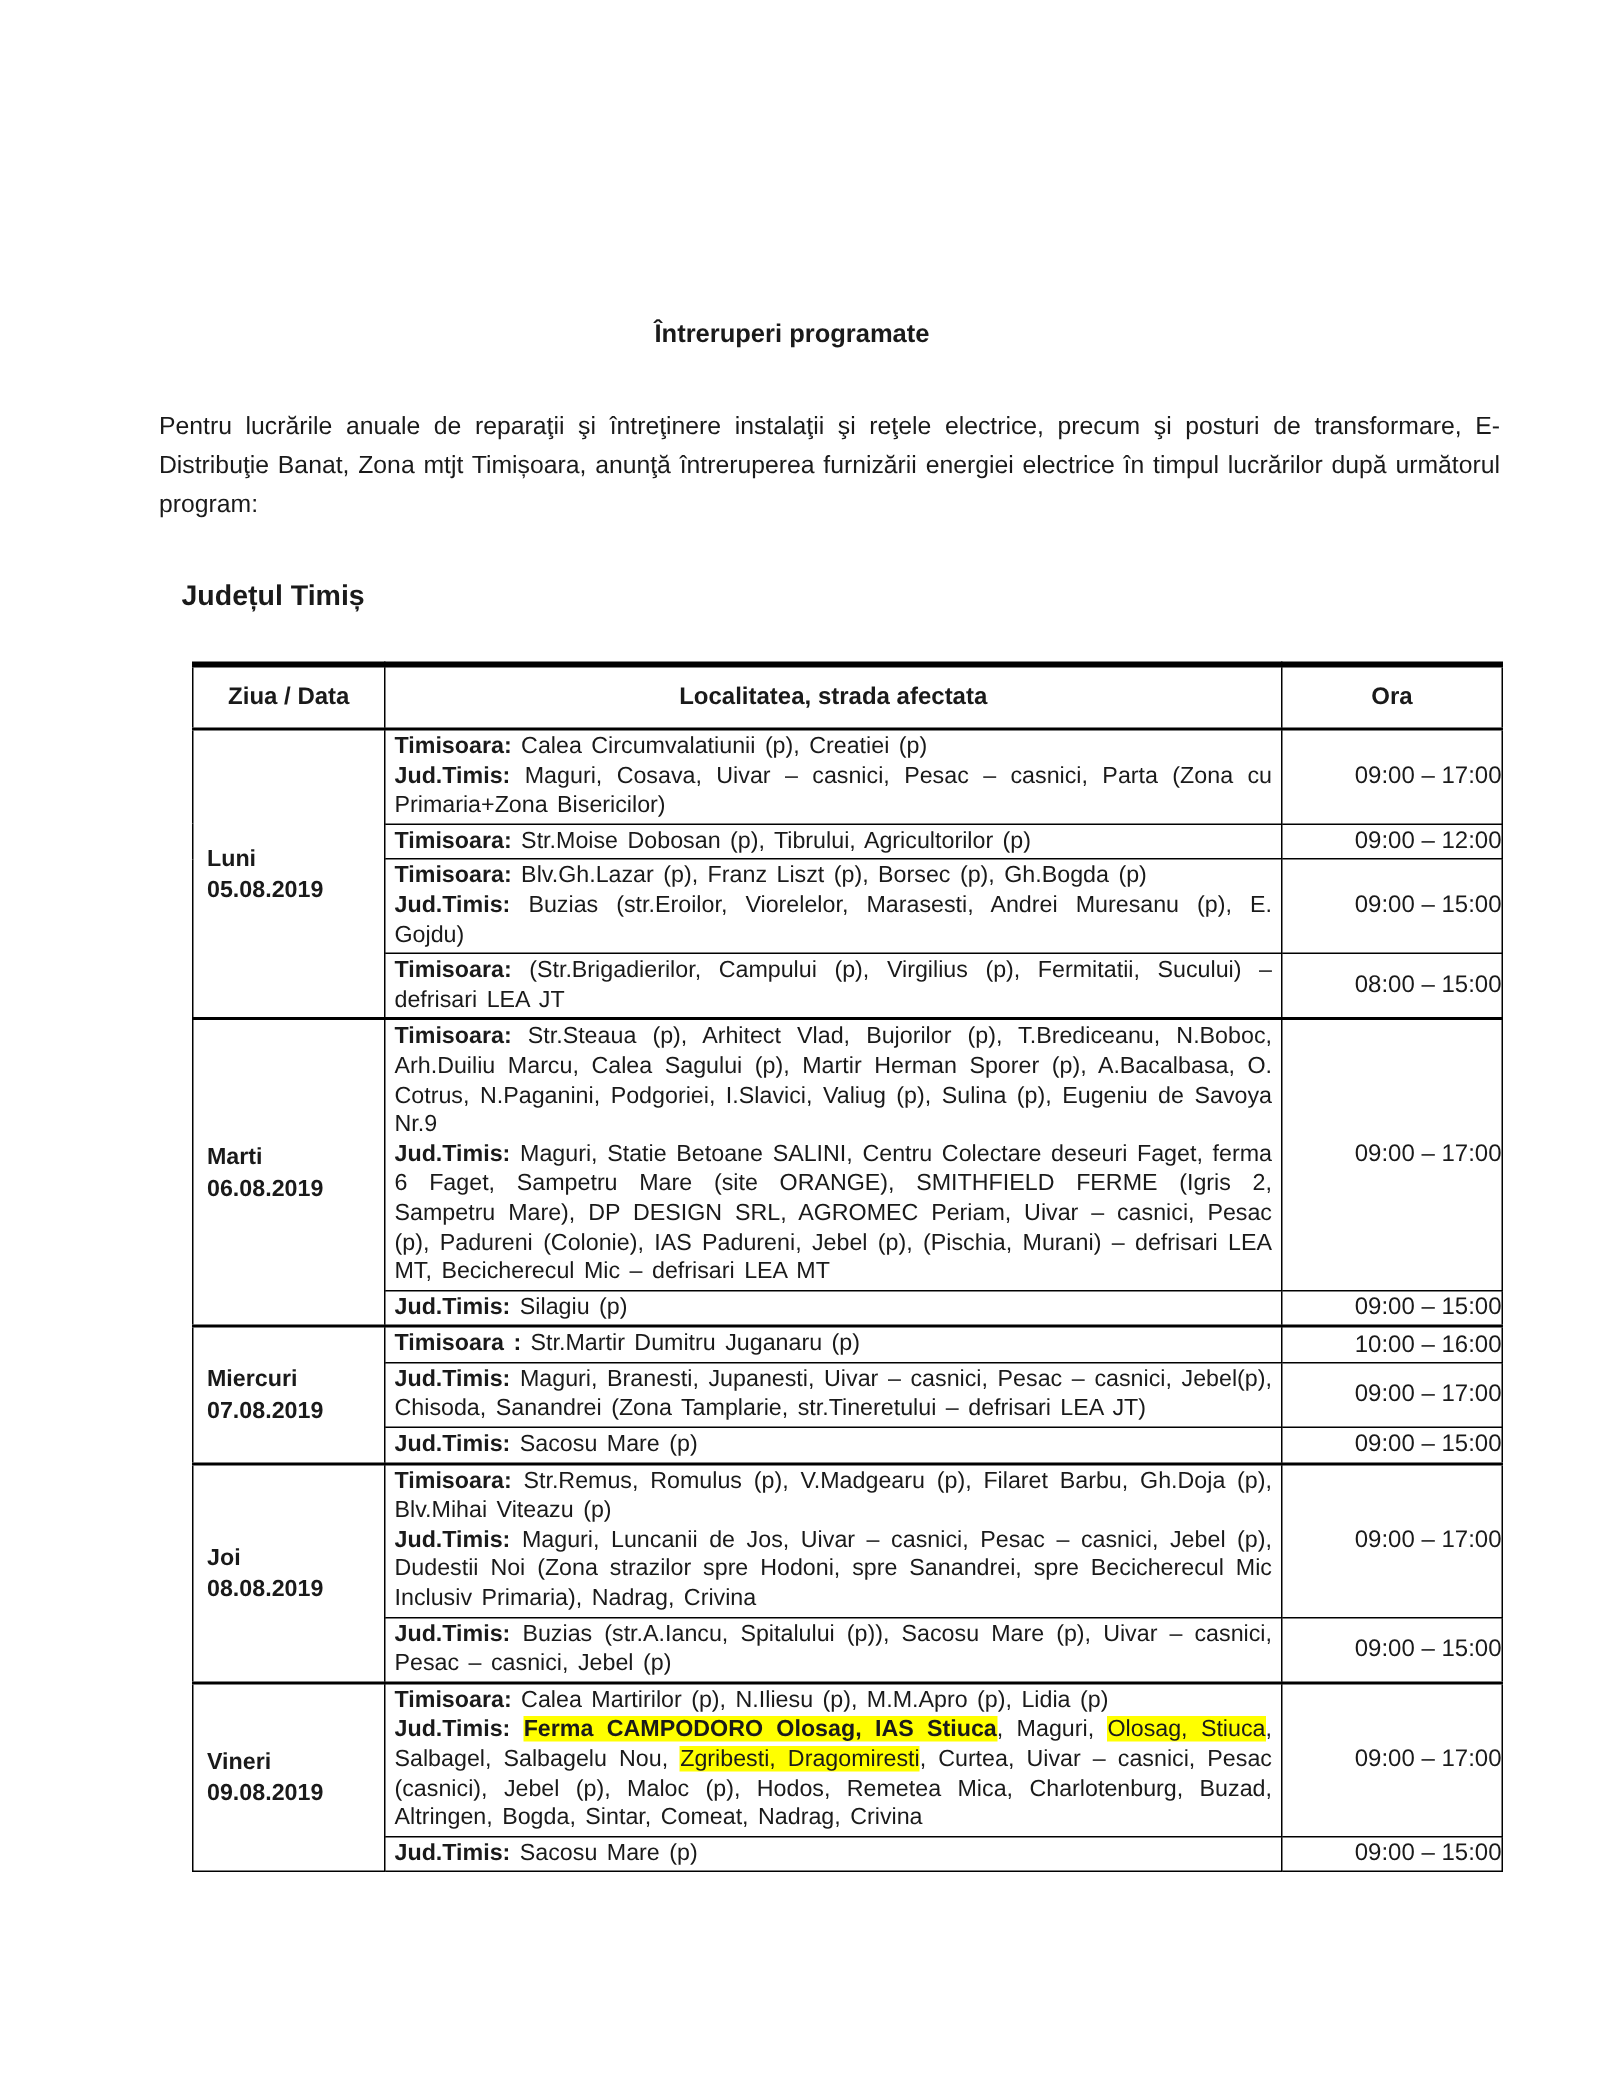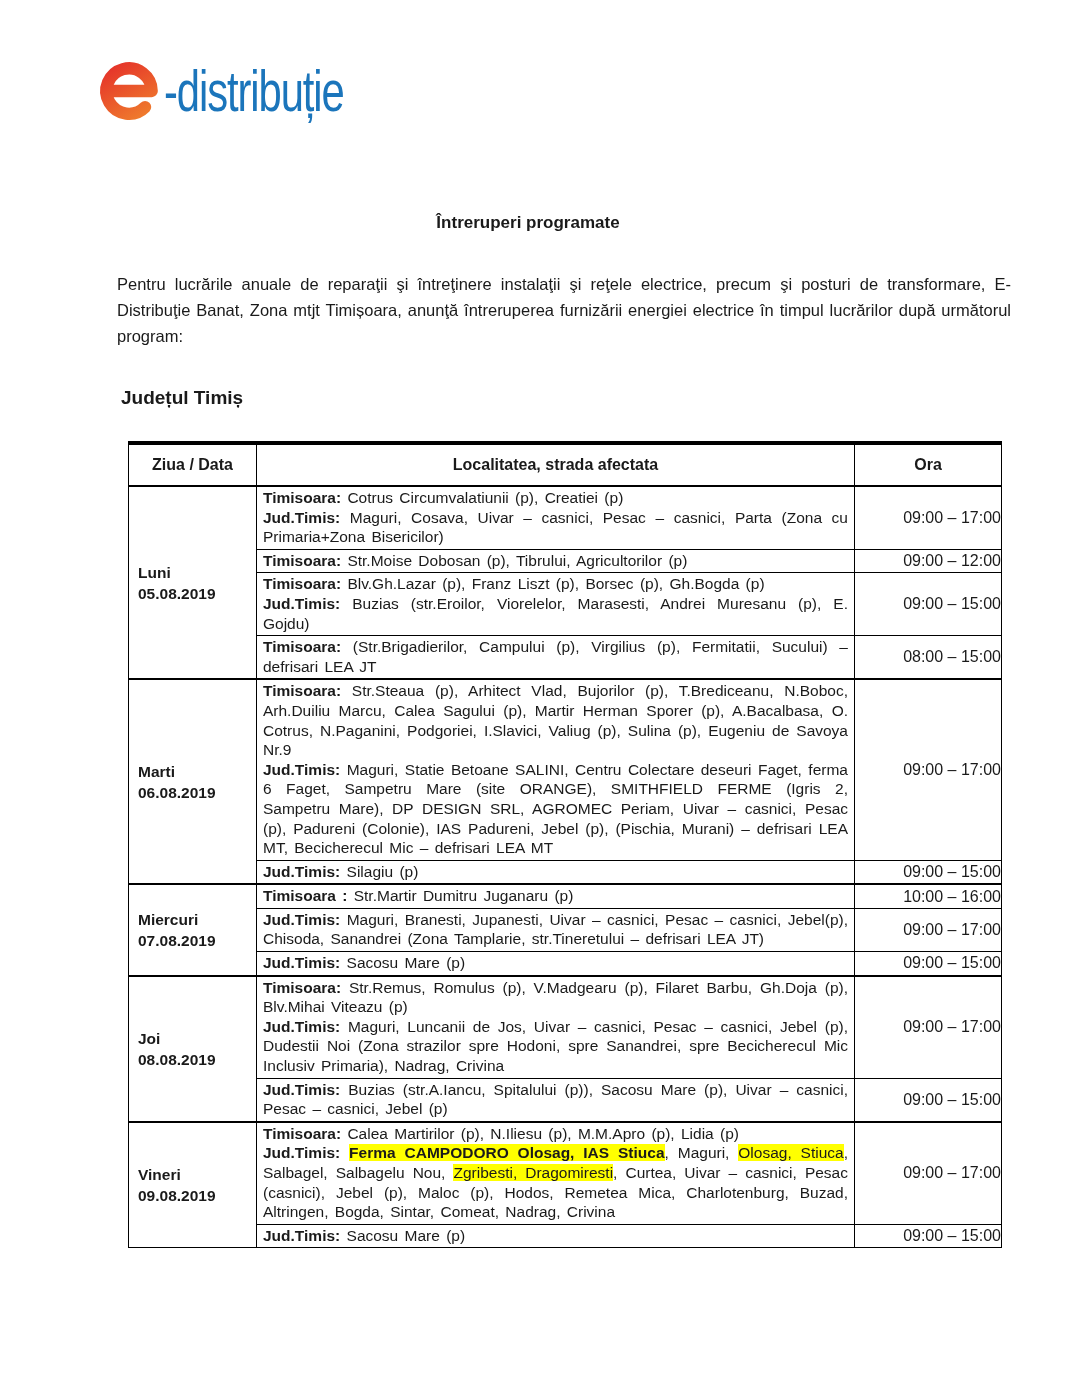--- a/index.html
+++ b/index.html
@@ -23,21 +23,21 @@
     text-align:right; font-size:29px; color:var(--blue2);
     margin-top:-8px; padding-right:6px; letter-spacing:0.5px;
   }
 
   
   .title {
     position:absolute; top:213px; left:0; width:1028px; text-align:center;
     font-size:17px; font-weight:bold; margin:0;padding-left:28px;
   }
   .intro {
-    position:absolute; top:272px; left:117px; width:894px; margin:0;
+    position:absolute; top:272px; left:106px; width:894px; margin:0;
     font-size:16.5px; line-height:25.8px; text-align:justify;
   }
   .county {
     position:absolute; top:383px; left:117px; margin:4px;
     font-size:19px; font-weight:bold;
   }
 
   
   table.outages {
     position:absolute; top:441px; left:128px; width:873px;
@@ -61,32 +61,20 @@
     text-align:right; vertical-align:middle; font-size:16px;
     white-space:nowrap; padding:2px 0;
   }
   .b { font-weight:bold; }
   .h { background:var(--hl); }
 </style>
 </head>
 <body>
 
 <div class="logo">
-  <div class="logo-row">
-    <svg class="e-mark" viewBox="0 0 74 74" aria-hidden="true">
-      <defs>
-        <linearGradient id="egrad" gradientUnits="userSpaceOnUse" x1="22" y1="8" x2="58" y2="68">
-          <stop offset="0" stop-color="#e5332a"></stop>
-          <stop offset="1" stop-color="#f0822d"></stop>
-        </linearGradient>
-      </defs>
-      <path d="M13 37 H61 M61 37 A24 24 0 1 0 54 54" fill="none" stroke="url(#egrad)" stroke-width="13" stroke-linecap="round"></path>
-    </svg>
-    <span class="logo-text">-distribuție</span>
-  </div>
 </div>
 
 <h1 class="title">Întreruperi programate</h1>
 
 <p class="intro">Pentru lucrările anuale de reparaţii şi întreţinere instalaţii şi reţele electrice, precum şi posturi de transformare, E-Distribuţie Banat, Zona mtjt Timișoara, anunţă întreruperea furnizării energiei electrice în timpul lucrărilor după următorul program:</p>
 
 <h2 class="county">Județul Timiș</h2>
 
 <table class="outages">
   <colgroup>
@@ -101,21 +89,21 @@
       <th>Ora</th>
     </tr>
   </thead>
 <tbody class="grp">
       <tr>
         <td class="day-cell" rowspan="4">
           <div>Luni</div>
           <div>05.08.2019</div>
         </td>
         <td class="loc-cell">
-          <div class="line"><span class="b">Timisoara:</span><span> Cotrus Circumvalatiunii (p), Creatiei (p)</span></div>
+          <div class="line"><span class="b">Timisoara:</span><span> Calea Circumvalatiunii (p), Creatiei (p)</span></div>
           <div class="line"><span class="b">Jud.Timis:</span><span> Maguri, Cosava, Uivar – casnici, Pesac – casnici, Parta (Zona cu Primaria+Zona Bisericilor)</span></div>
         </td>
         <td class="time-cell">09:00 – 17:00</td>
       </tr>
       <tr>
         <td class="loc-cell">
           <div class="line"><span class="b">Timisoara:</span><span> Str.Moise Dobosan (p), Tibrului, Agricultorilor (p)</span></div>
         </td>
         <td class="time-cell">09:00 – 12:00</td>
       </tr>

